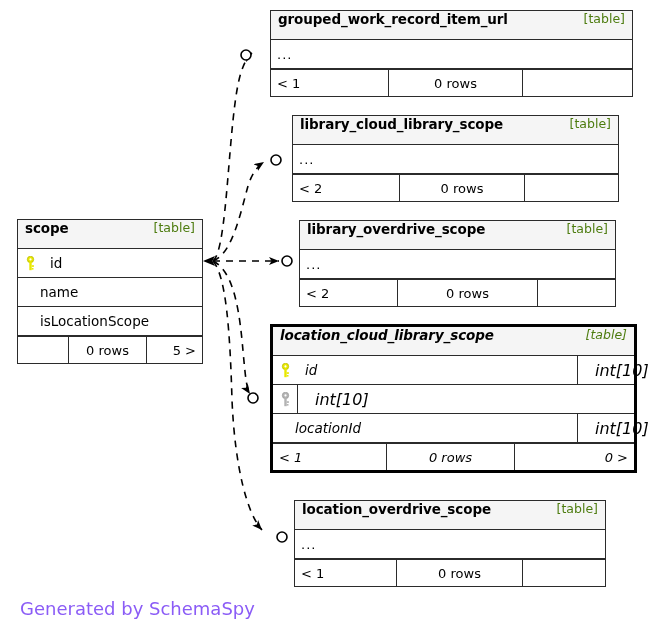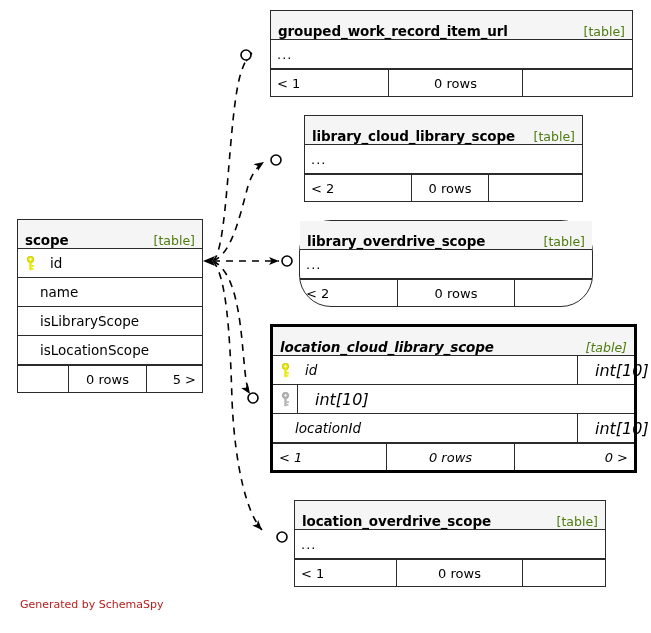--- a/index.html
+++ b/index.html
@@ -43,21 +43,21 @@
     border: 3px solid #000000;
     font-style: italic;
   }
 
   .tbl-head {
     box-sizing: border-box;
     background: #f5f5f5;
     border-bottom: 1px solid #2b2b2b;
     height: 29px;
     display: flex;
-    align-items: flex-end;
+    align-items: flex-start;
     padding: 0 7px;
     white-space: nowrap;
   }
   .tbl-name {
     font-weight: bold;
     font-size: 13.5px;
     letter-spacing: -0.1px;
   }
   .tbl-kind {
     margin-left: auto;
@@ -140,22 +140,22 @@
   .key {
     width: 11px;
     height: 15px;
     display: block;
   }
 
   .caption {
     position: absolute;
     left: 20px;
     top: 598px;
-    font-size: 11px;
-    color: #b91c1c;
+    font-size: 18px;
+    color: #8b5cf6;
     white-space: nowrap;
   }
 </style>
 </head>
 <body>
 
 <div id="canvas">
 
   <svg id="edges" viewBox="0 0 651 633" xmlns="http://www.w3.org/2000/svg">
     <defs>
@@ -196,36 +196,36 @@
     <div class="row ellipsis">
       <span class="cname">...</span>
     </div>
     <div class="foot">
       <div class="f-left" style="flex:0 0 117px;">&lt; 1</div>
       <div class="f-mid" style="flex:1 1 auto;">0 rows</div>
       <div class="f-right" style="flex:0 0 109px;"></div>
     </div>
   </div>
 
-  <div class="tbl" style="left:304px; top:115px; width:279px;">
+  <div class="tbl" style="left:292px; top:115px; width:327px;">
     <div class="tbl-head">
       <span class="tbl-name">library_cloud_library_scope</span>
       <span class="tbl-kind">[table]</span>
     </div>
     <div class="row ellipsis">
       <span class="cname">...</span>
     </div>
     <div class="foot">
       <div class="f-left" style="flex:0 0 106px;">&lt; 2</div>
       <div class="f-mid" style="flex:1 1 auto;">0 rows</div>
       <div class="f-right" style="flex:0 0 93px;"></div>
     </div>
   </div>
 
-  <div class="tbl" style="left:299px; top:220px; width:294px;border-radius:32px;">
+  <div class="tbl" style="left:299px; top:220px; width:317px;">
     <div class="tbl-head">
       <span class="tbl-name">library_overdrive_scope</span>
       <span class="tbl-kind">[table]</span>
     </div>
     <div class="row ellipsis">
       <span class="cname">...</span>
     </div>
     <div class="foot">
       <div class="f-left" style="flex:0 0 97px;">&lt; 2</div>
       <div class="f-mid" style="flex:1 1 auto;">0 rows</div>
@@ -250,24 +250,20 @@
         </svg>
       </span>
       <span class="cname">id</span>
     </div>
 
     <div class="row">
       <span class="indent"></span>
       <span class="cname">name</span>
     </div>
 
-    <div class="row">
-      <span class="indent"></span>
-      <span class="cname">isLibraryScope</span>
-    </div>
 
     <div class="row">
       <span class="indent"></span>
       <span class="cname">isLocationScope</span>
     </div>
 
     <div class="foot">
       <div class="f-left" style="flex:0 0 50px;"></div>
       <div class="f-mid" style="flex:1 1 auto;">0 rows</div>
       <div class="f-right" style="flex:0 0 55px;">5 &gt;</div>

